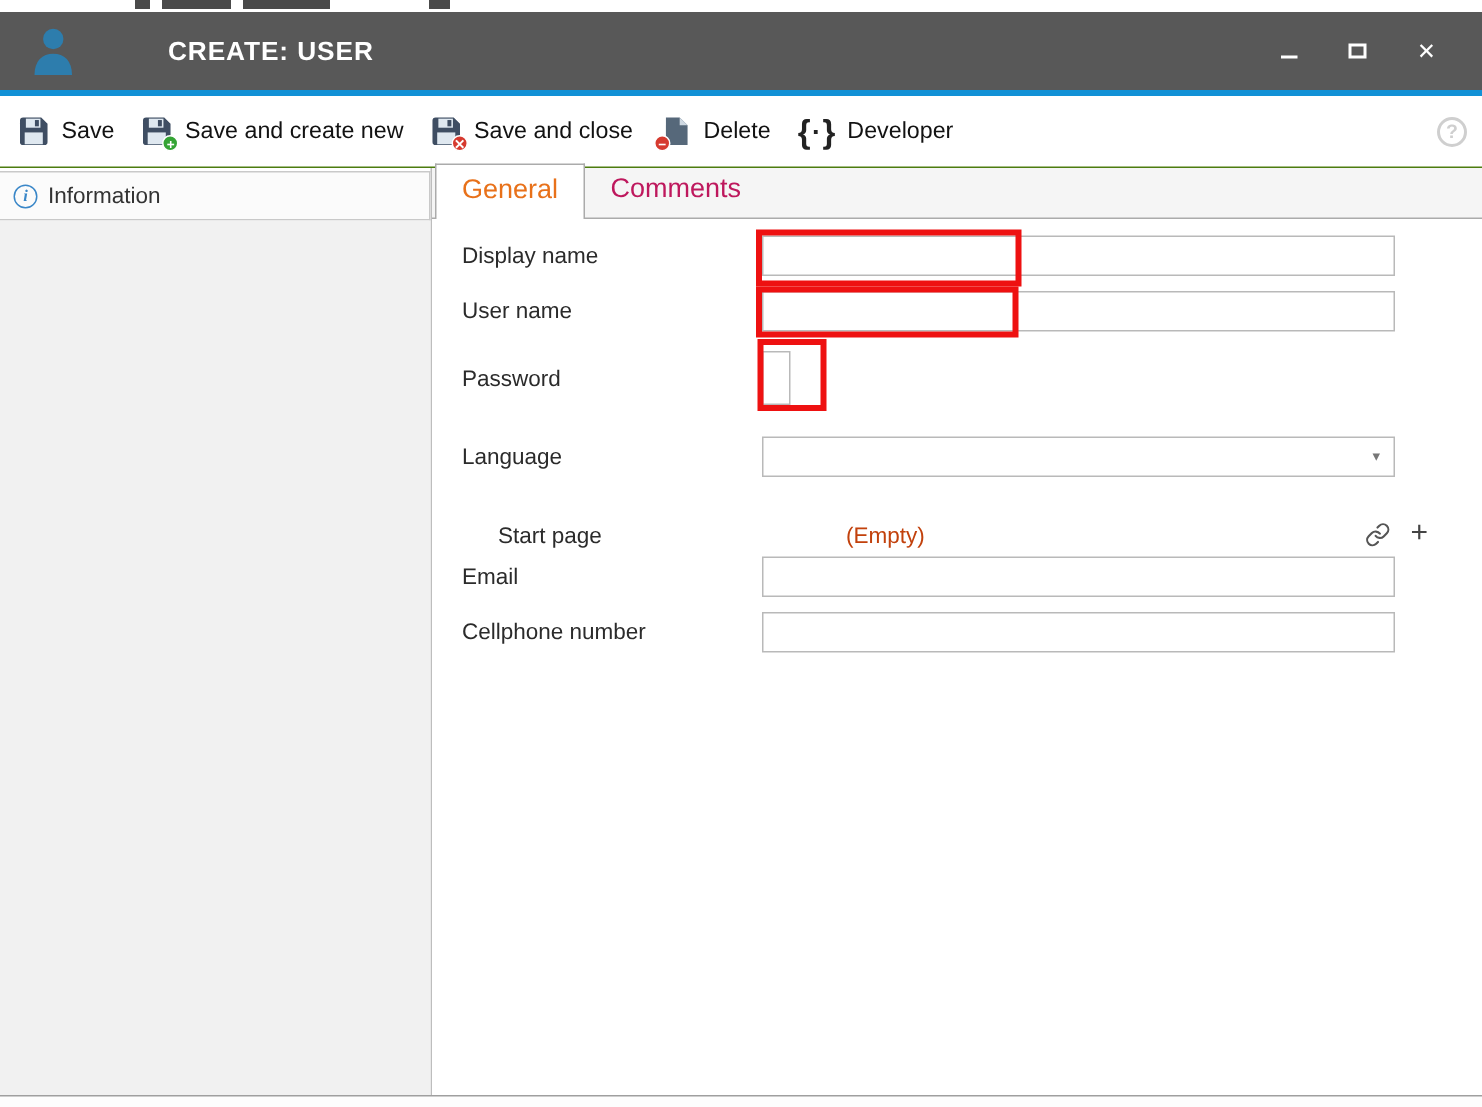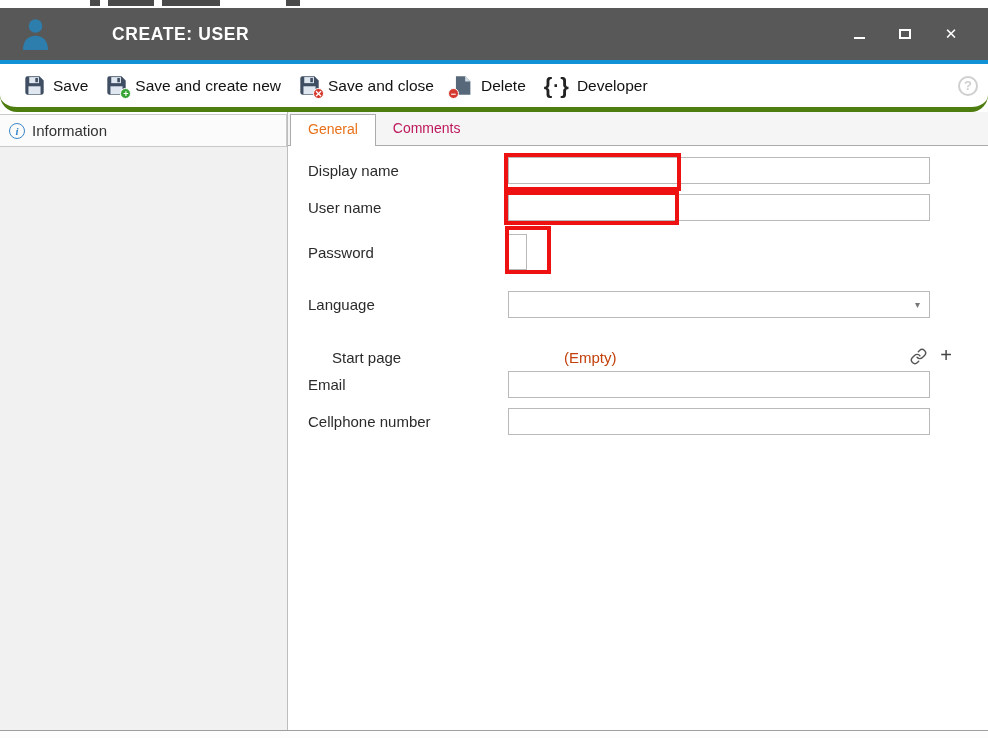--- a/index.html
+++ b/index.html
@@ -21,21 +21,21 @@
   .win-controls { position:absolute; right:14px; top:0; height:100%; display:flex; align-items:center; }
   .win-btn { width:46px; height:100%; display:flex; align-items:center; justify-content:center; cursor:pointer; }
   .min-glyph { width:11px; height:2px; background:#fff; margin-top:8px; }
   .max-glyph { width:12px; height:10px; border:2px solid #fff; }
   .close-glyph { color:#fff; font-size:15px; }
 
   .accent-line { position:absolute; top:60px; left:0; width:100%; height:4px; background:#1191d6; }
 
   
   .toolbar { position:absolute; top:64px; left:0; width:100%; height:48px; background:#fff;
-             border-bottom:5px solid #4d7c0f; display:flex; align-items:center; padding-left:16px;border-radius:17px; }
+             border-bottom:1px solid #4d7c0f; display:flex; align-items:center; padding-left:4px; }
   .tb-btn { display:flex; align-items:center; gap:8px; padding:6px 10px 6px 8px; font-size:15.5px;
             color:#121212; cursor:pointer; white-space:nowrap; }
   .icon-wrap { position:relative; width:21px; height:21px; flex:0 0 auto; }
   .badge { position:absolute; width:11px; height:11px; border-radius:50%; color:#fff; font-size:9px;
            line-height:11px; text-align:center; font-weight:bold; right:-4px; bottom:-3px;
            border:1px solid #fff; }
   .badge.green { background:#35a435; }
   .badge.red   { background:#d63a2f; }
   .badge.left  { right:auto; left:-4px; }
   .dev-icon { display:flex; align-items:center; color:#222; font-weight:700; }
@@ -54,21 +54,21 @@
               cursor:pointer; }
   .info-icon { width:16px; height:16px; border:1px solid #3a87c8; border-radius:50%; color:#3a87c8;
                font-size:11px; font-weight:bold; font-family:"Liberation Serif", serif; font-style:italic;
                display:flex; align-items:center; justify-content:center; flex:0 0 auto; }
   .left-body { position:absolute; top:35px; bottom:0; left:0; right:0; background:#f1f1f1; }
 
   
   .right-panel { position:absolute; left:288px; top:112px; right:0; bottom:8px; }
   .tabstrip { position:relative; height:34px; background:#f5f5f5; border-bottom:1px solid #ababab;
               display:flex; align-items:flex-end; padding-left:2px; }
-  .tab { font-size:14px; padding:6px 17px 7px; cursor:pointer; position:relative; }
+  .tab { font-size:18px; padding:6px 17px 7px; cursor:pointer; position:relative; }
   .tab.active { background:#fff; border:1px solid #ababab; border-bottom:none; color:#e8711a;
                 margin-bottom:-1px; padding-bottom:9px; }
   .tab.inactive { color:#be185d; padding-bottom:9px; }
   .content { position:absolute; top:34px; left:0; right:0; bottom:0; background:#fff; }
 
   
   .row { position:absolute; left:20px; display:flex; align-items:center; height:28px; }
   .lbl { width:200px; font-size:15px; color:#2b2b2b; flex:0 0 auto; }
   .inp { width:422px; height:27px; border:1px solid #b9b9b9; background:#fff; font-size:14px;
          padding:0 6px; outline:none; font-family:"Liberation Sans", sans-serif; }

